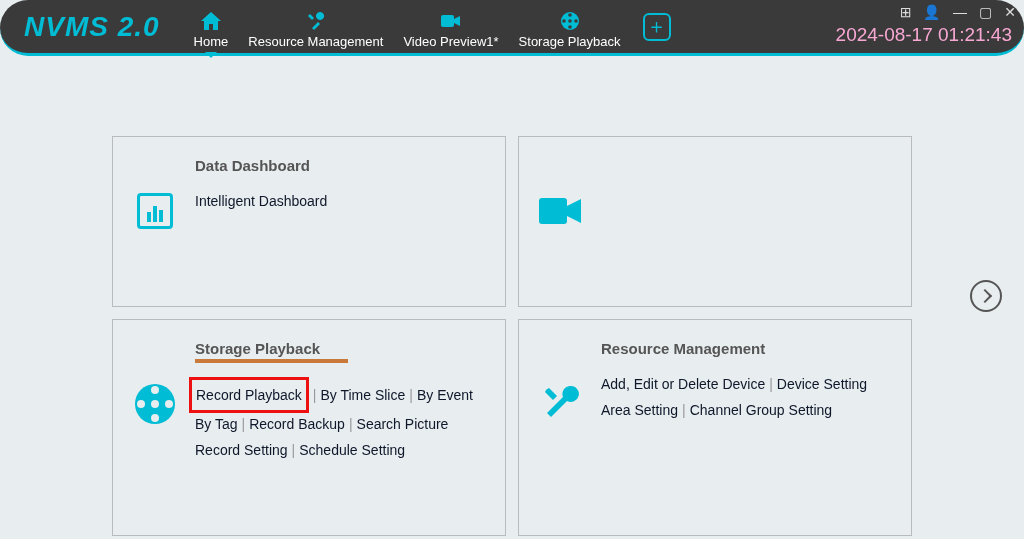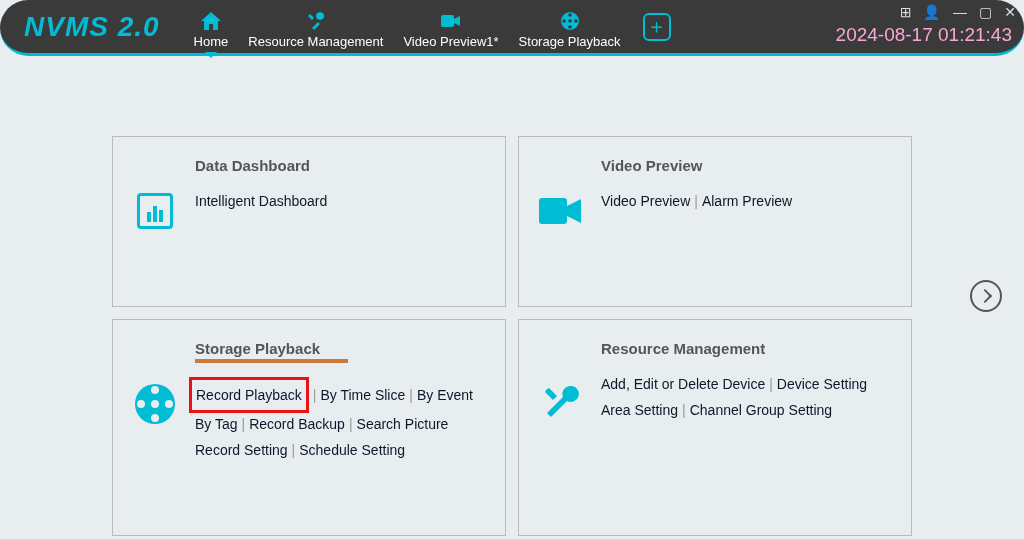--- a/index.html
+++ b/index.html
@@ -138,26 +138,20 @@
     </div>
   </div>
 
   <div class="card">
     <div class="icon-box">
       <svg width="44" height="34" viewBox="0 0 44 34">
           <rect x="0" y="4" width="28" height="26" rx="3" fill="#00bcd4"></rect>
           <path d="M28 12 l14 -7 v24 l-14 -7 Z" fill="#00bcd4"></path>
         </svg>
     </div>
-    <div class="card-body">
-      <div class="card-title">Video Preview</div>
-      <div class="links">
-        <a>Video Preview</a><span class="sep">|</span><a>Alarm Preview</a>
-      </div>
-    </div>
   </div>
 
   <div class="card">
     <div class="icon-box" style="margin-top:42px;">
       <svg width="44" height="44" viewBox="0 0 44 44">
           <circle cx="22" cy="22" r="20" fill="#00bcd4"></circle>
           <circle cx="22" cy="8" r="4" fill="#e8edef"></circle>
           <circle cx="22" cy="36" r="4" fill="#e8edef"></circle>
           <circle cx="8" cy="22" r="4" fill="#e8edef"></circle>
           <circle cx="36" cy="22" r="4" fill="#e8edef"></circle>

